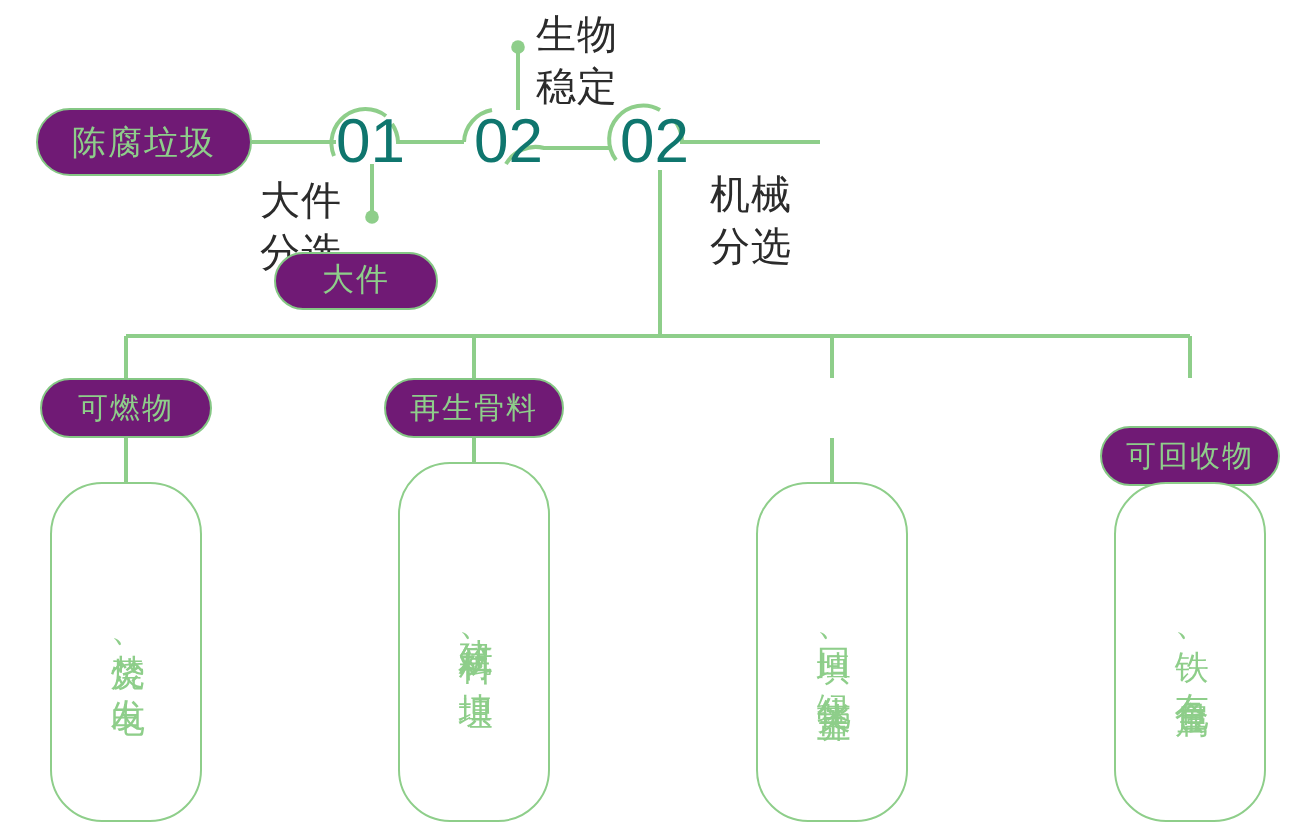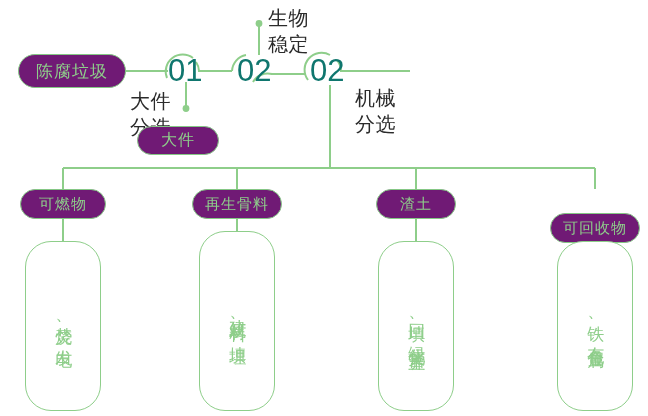--- a/index.html
+++ b/index.html
@@ -123,23 +123,20 @@
   <div class="pill" style="left:137px;top:126px;width:82px;height:29px;font-size:16px;">
     <span>大件</span>
   </div>
 
   <div class="pill" style="left:20px;top:189px;width:86px;height:30px;font-size:15px;">
     <span>可燃物</span>
   </div>
   <div class="pill" style="left:192px;top:189px;width:90px;height:30px;font-size:15px;">
     <span>再生骨料</span>
   </div>
-  <div class="pill" style="left:376px;top:189px;width:80px;height:30px;font-size:15px;">
-    <span>渣土</span>
-  </div>
   <div class="pill" style="left:550px;top:189px;width:90px;height:30px;font-size:15px;margin-top:24px;">
     <span>可回收物</span>
   </div>
 
   <div class="vbox" style="left:25px;top:241px;width:76px;height:170px;">
     <span class="vtext">焚烧、发电</span>
   </div>
 
   <div class="vbox" style="left:199px;top:231px;width:76px;height:180px;">
     <span class="vtext">建筑材料、填埋</span>

